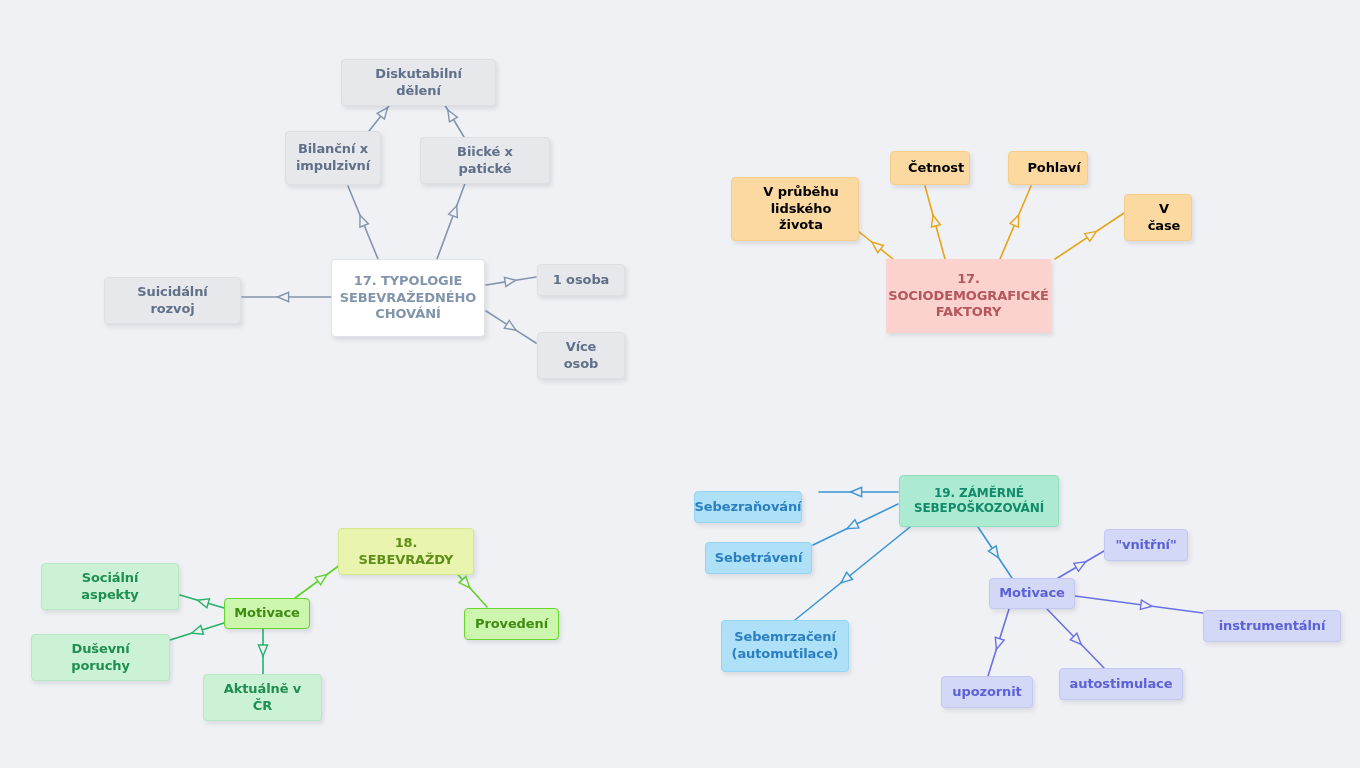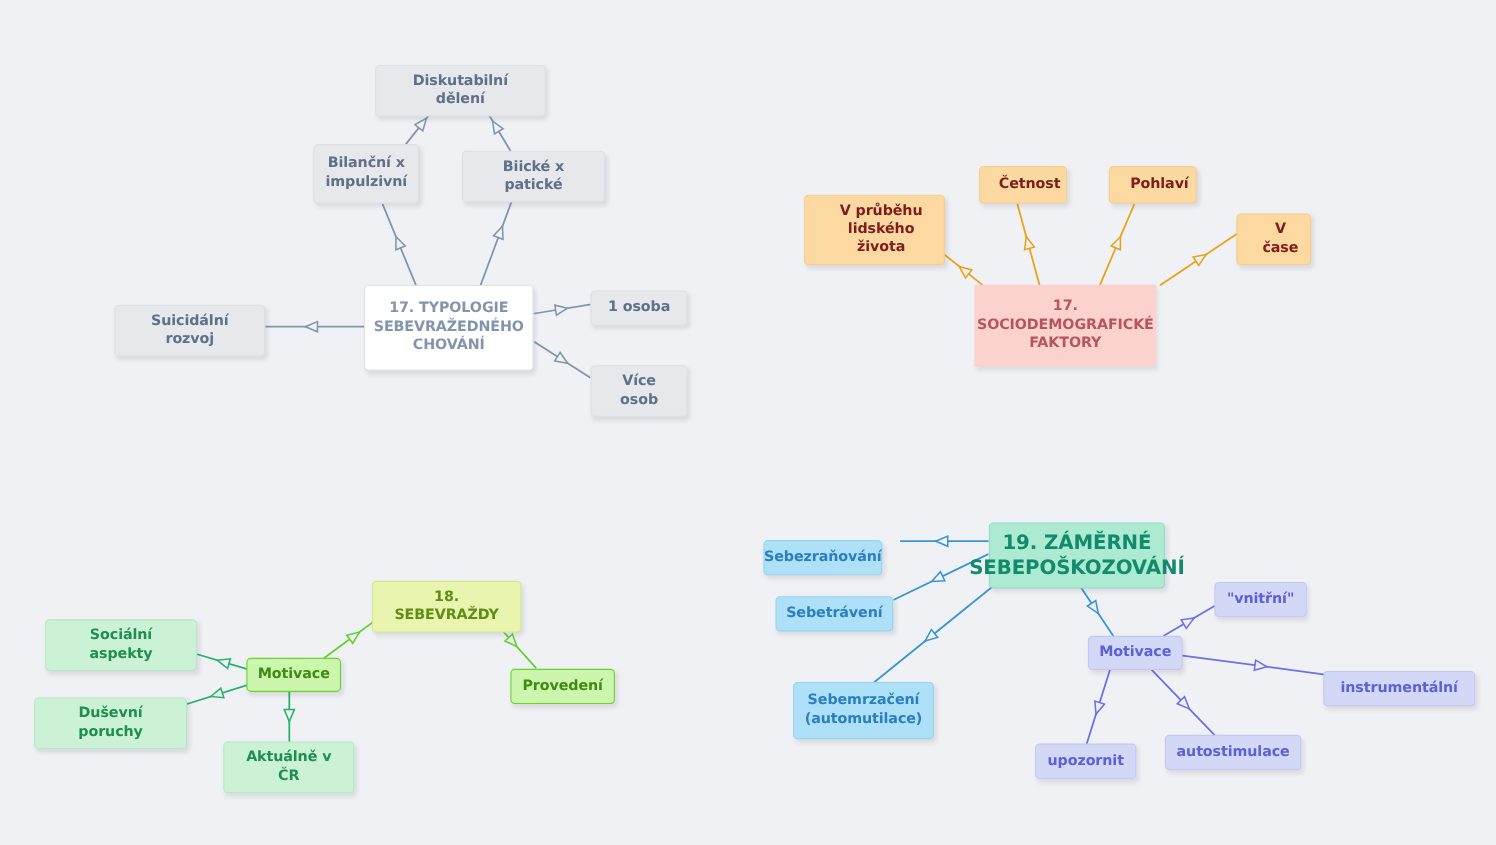--- a/index.html
+++ b/index.html
@@ -53,21 +53,21 @@
     font-size: 13px;
   }
   .node.gray {
     background: #e6e8ec;
     border: 1px solid #dcdfe4;
     color: #607089;
   }
   .node.peach {
     background: #fbd9a0;
     border: 1px solid #f5ce8c;
-    color: #7f1d1d;
+    color: #000000;
     padding-left: 22px;
   }
   .node.pink {
     background: #fbd2cd;
     border: 1px solid #fbd2cd;
     color: #b4565c;
   }
   .node.limeyellow {
     background: #e9f5af;
     border: 1px solid #d6e88d;
@@ -219,21 +219,21 @@
 lidského života</div>
       <div class="node peach" style="left: 890px; top: 151px; width: 80px; min-height: 34px; font-size: 13px;">Četnost</div>
       <div class="node peach" style="left: 1008px; top: 151px; width: 80px; min-height: 34px; font-size: 13px;">Pohlaví</div>
       <div class="node peach" style="left: 1124px; top: 194px; width: 68px; min-height: 34px; font-size: 13px;">V čase</div>
       <div class="node limeyellow" style="left: 338px; top: 528px; width: 136px; min-height: 30px; font-size: 13px;">18. SEBEVRAŽDY</div>
       <div class="node lightgreen" style="left: 224px; top: 598px; width: 86px; min-height: 31px; font-size: 13px;">Motivace</div>
       <div class="node lightgreen" style="left: 464px; top: 608px; width: 95px; min-height: 32px; font-size: 13px;">Provedení</div>
       <div class="node mint" style="left: 41px; top: 563px; width: 138px; min-height: 32px; font-size: 13px;">Sociální aspekty</div>
       <div class="node mint" style="left: 31px; top: 634px; width: 139px; min-height: 32px; font-size: 13px;">Duševní poruchy</div>
       <div class="node mint" style="left: 203px; top: 674px; width: 119px; min-height: 32px; font-size: 13px;">Aktuálně v ČR</div>
-      <div class="node teal" style="left: 899px; top: 475px; width: 160px; min-height: 52px; font-size: 18px;">19. ZÁMĚRNÉ
+      <div class="node teal" style="left: 899px; top: 475px; width: 160px; min-height: 52px; font-size: 12px;">19. ZÁMĚRNÉ
 SEBEPOŠKOZOVÁNÍ</div>
       <div class="node skyblue" style="left: 694px; top: 491px; width: 108px; min-height: 32px; font-size: 13px;">Sebezraňování</div>
       <div class="node skyblue" style="left: 705px; top: 542px; width: 107px; min-height: 32px; font-size: 13px;">Sebetrávení</div>
       <div class="node skyblue" style="left: 721px; top: 620px; width: 128px; min-height: 52px; font-size: 13px;">Sebemrzačení
 (automutilace)</div>
       <div class="node lavender" style="left: 989px; top: 578px; width: 86px; min-height: 31px; font-size: 13px;">Motivace</div>
       <div class="node lavender" style="left: 1104px; top: 529px; width: 84px; min-height: 32px; font-size: 13px;">"vnitřní"</div>
       <div class="node lavender" style="left: 1203px; top: 598px; width: 138px; min-height: 32px; font-size: 13px; margin-top: 12px;">instrumentální</div>
       <div class="node lavender" style="left: 941px; top: 676px; width: 92px; min-height: 32px; font-size: 13px;">upozornit</div>
       <div class="node lavender" style="left: 1059px; top: 668px; width: 124px; min-height: 32px; font-size: 13px;">autostimulace</div>

